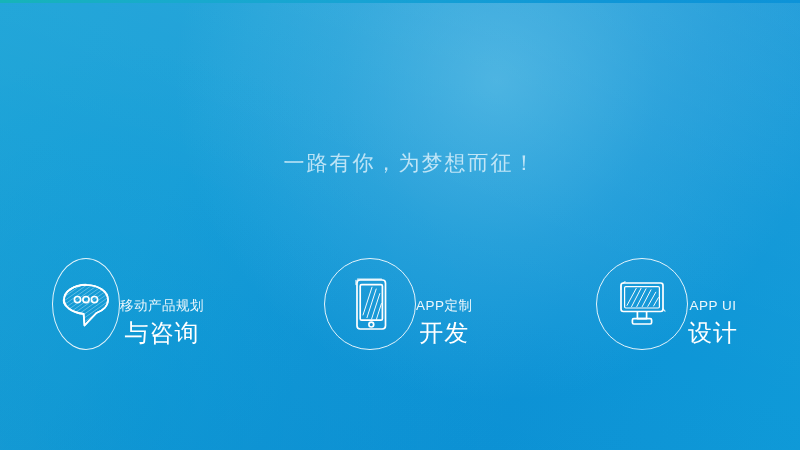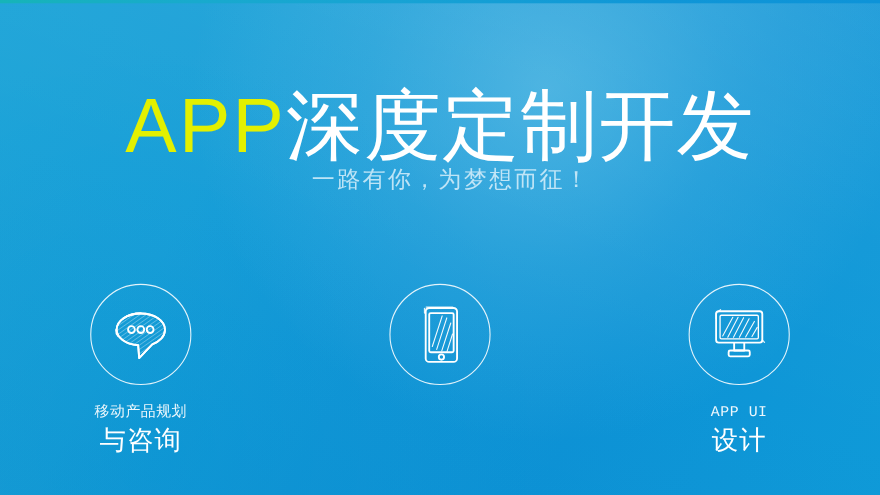--- a/index.html
+++ b/index.html
@@ -77,23 +77,21 @@
     left: 0;
     width: 800px;
     display: flex;
     justify-content: space-between;
     padding: 0 52px;
     box-sizing: border-box;
   }
   .feature {
     width: 152px;
     display: flex;
-    flex-direction: column;
-    align-items: center;
-    font-family: Liberation Mono, monospace;
+    align-items: flex-end;
   }
   .circle {
     width: 92px;
     height: 92px;
     border-radius: 50%;
     border: 1.6px solid rgba(255,255,255,0.88);
     display: flex;
     align-items: center;
     justify-content: center;
     box-sizing: border-box;
@@ -122,23 +120,20 @@
   }
 </style>
 </head>
 <body>
 
 <div id="banner">
 
   <div id="sheen"></div>
   <div id="topstrip"></div>
 
-  <h1 id="headline">
-    <span class="seg accent">APP</span><span class="seg main">深度定制开发</span>
-  </h1>
 
   <div id="subtitle">一路有你，为梦想而征！</div>
 
   <div id="features">
 
     <div class="feature">
       <div class="circle">
         <span>
           <svg width="58" height="52" viewBox="0 0 58 52" fill="none" stroke="#ffffff" stroke-width="1.7" stroke-linecap="round" stroke-linejoin="round">
             <defs>
@@ -174,20 +169,24 @@
             <rect x="12.2" y="9.6" width="22.2" height="35.6" rx="1.4"></rect>
             <g stroke-width="1.0" opacity="0.95">
               <line x1="15.0" y1="40.0" x2="24.0" y2="12.2"></line>
               <line x1="19.0" y1="42.6" x2="28.2" y2="14.0"></line>
               <line x1="23.6" y1="44.0" x2="31.8" y2="18.6"></line>
               <line x1="28.4" y1="44.4" x2="33.4" y2="28.6"></line>
             </g>
             <circle cx="23.3" cy="49.6" r="2.4"></circle>
           </svg>
         </span>
+      </div>
+      <div class="cap">
+        <span class="l1">APP定制</span>
+        <span class="l2">开发</span>
       </div>
     </div>
 
 
     <div class="feature">
       <div class="circle">
         <span>
           <svg width="58" height="52" viewBox="0 0 58 52" fill="none" stroke="#ffffff" stroke-width="1.7" stroke-linecap="round" stroke-linejoin="round">
             <path d="M10.0 5.2 L12.0 3.6" stroke-width="1.2" opacity="0.85"></path>
             <path d="M8.0 7.0 L8.0 11.5" stroke-width="1.2" opacity="0.85"></path>

